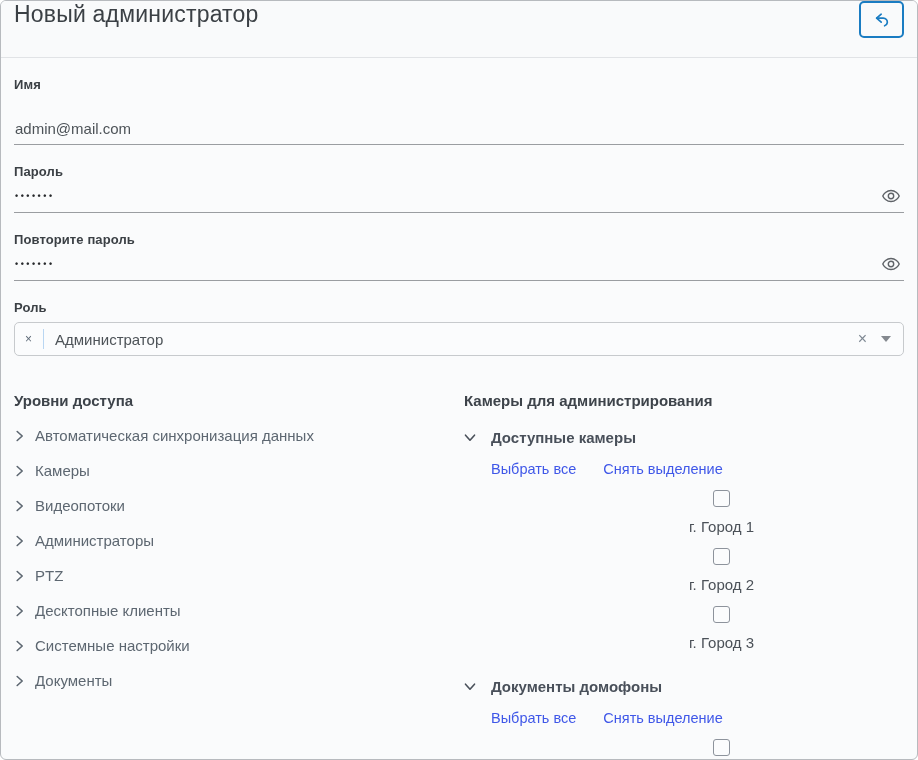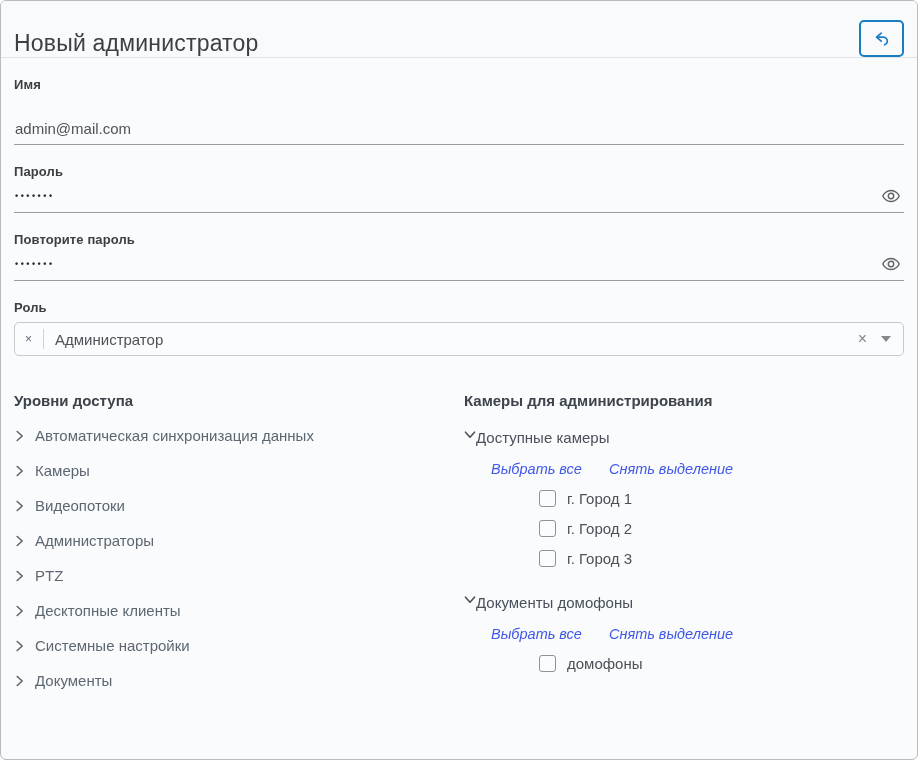--- a/index.html
+++ b/index.html
@@ -12,21 +12,21 @@
     width: 918px; height: 760px;
     border: 1px solid #b7babe;
     border-radius: 6px;
     background: #fafbfc;
     overflow: hidden;
     position: relative;
   }
   
   .header {
     height: 57px;
-    display: flex; align-items: flex-end; justify-content: space-between;
+    display: flex; align-items: flex-start; justify-content: space-between;
     padding: 0 13px;
     border-bottom: 1px solid #e1e3e6;
     background: #f9fafb;
   }
   .page-title { font-size: 23px; color: #3b4045; font-weight: 400; letter-spacing: .2px; }
   .undo-btn {
     width: 45px; height: 37px;
     border: 2px solid #1a7cc2; border-radius: 5px;
     background: transparent; cursor: pointer;
     display: flex; align-items: center; justify-content: center;
@@ -66,28 +66,28 @@
   .col-left { width: 450px; }
   .col-right { flex: 1; }
   .section-title { font-size: 15px; font-weight: 700; color: #3d434a; }
   .tree-item {
     display: flex; align-items: center; gap: 10px;
     margin-top: 18px; cursor: pointer;
     font-size: 15px; color: #5d6771; font-weight: 500;
   }
   .tree-item:first-of-type { margin-top: 20px; }
   .group-header {
-    display: flex; align-items: flex-start; 
-    cursor: pointer; font-size: 15px; color: #49505a; font-weight: 400;
+    display: flex; align-items: center; gap: 15px;
+    cursor: pointer; font-size: 15px; color: #49505a; font-weight: 700;
   }
   .group-header.first { margin-top: 20px; }
   .group-header.second { margin-top: 27px; }
   .group-links { margin: 15px 0 0 27px; display: flex; gap: 27px; }
-  .link { font-size: 14.5px; color: #3f57e8; text-decoration: none; cursor: pointer; font-style: italic; }
-  .checkbox-row { margin: 13px 0 0 75px; display: flex; align-items: center; gap: 11px; cursor: pointer; }
+  .link { font-size: 14.5px; color: #3f57e8; text-decoration: none; cursor: pointer; }
+  .checkbox-row { margin: 13px 0 0 75px; display: flex; align-items: center; gap: 11px; cursor: pointer; flex-direction: column; }
   .checkbox {
     width: 17px; height: 17px;
     border: 1.5px solid #8d939c; border-radius: 3px;
     background: #fbfcfd; flex: none;
   }
   .checkbox-label { font-size: 15px; color: #4b5158; }
   svg { display: block; }
 </style>
 </head>
 <body>

